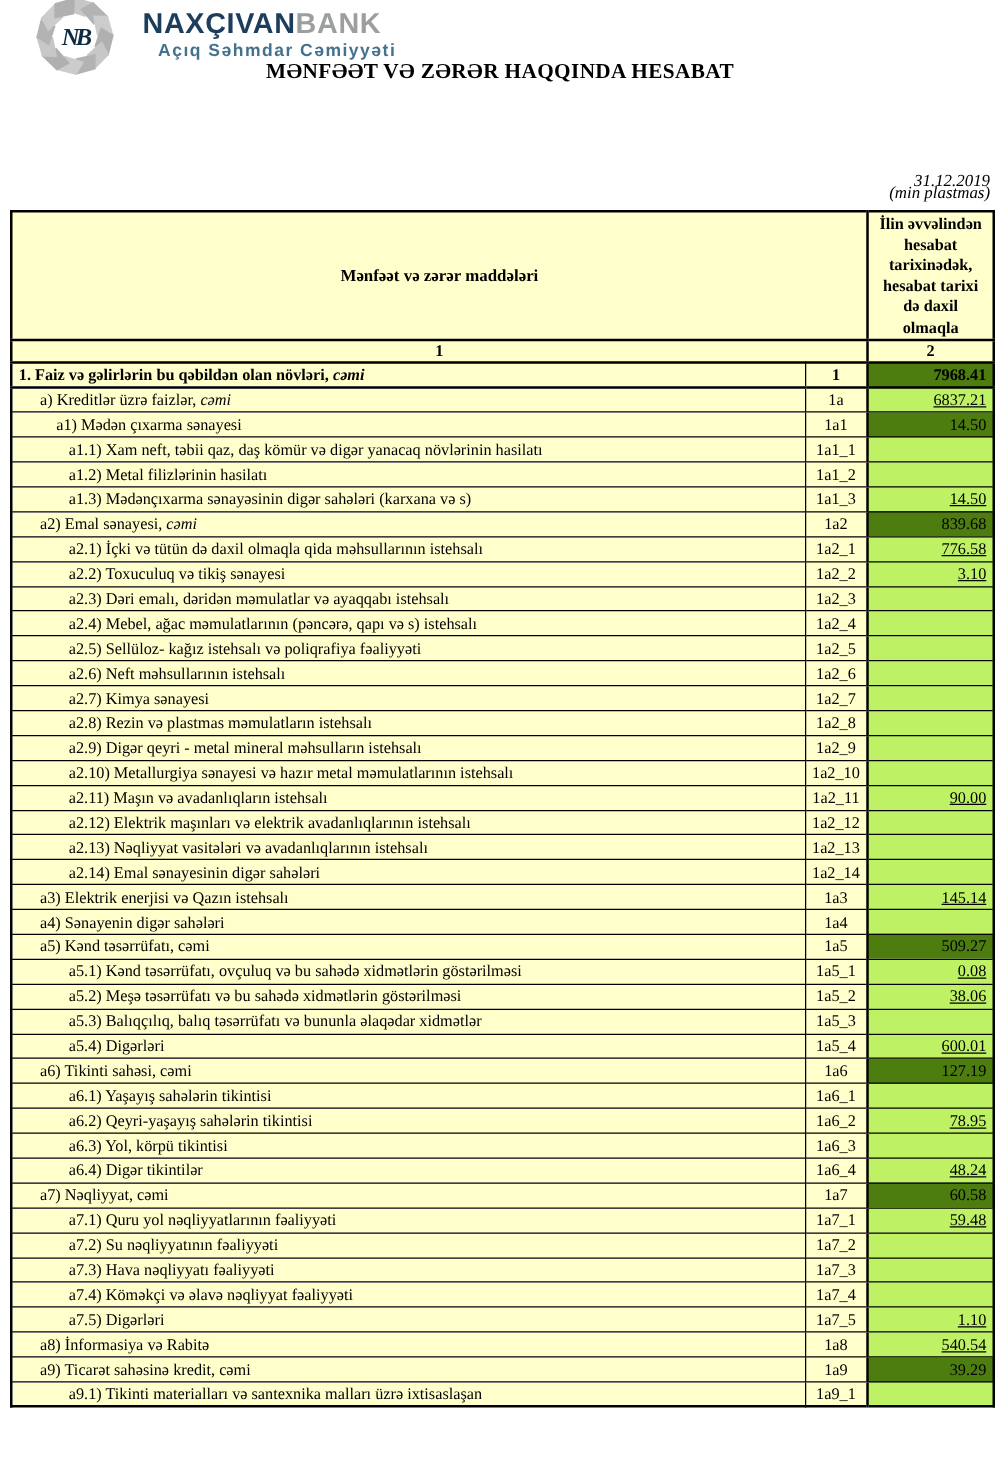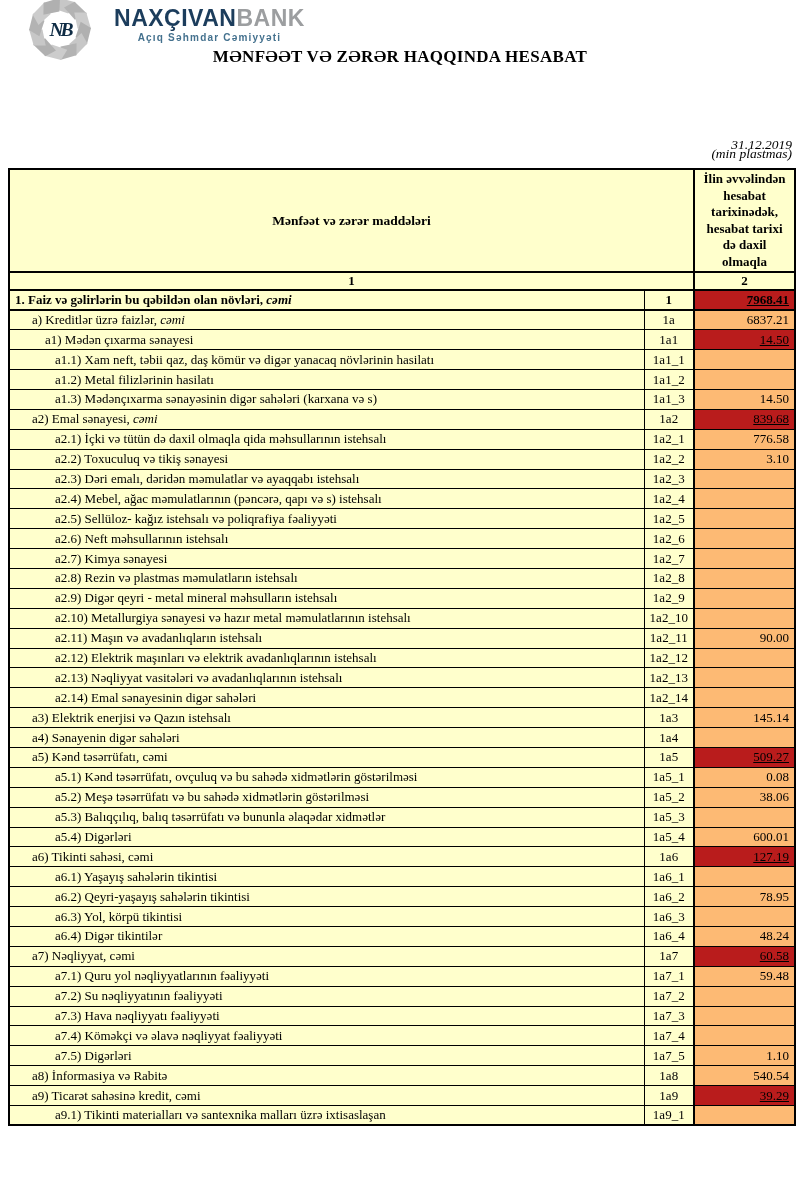--- a/index.html
+++ b/index.html
@@ -19,22 +19,22 @@
   .brand-block { position: absolute; left: 102px; top: 6px; width: 215px; text-align: center; }
   .brand-line {
     font-family: "Liberation Sans", "DejaVu Sans", sans-serif;
     font-weight: bold; font-size: 23px; letter-spacing: 0.5px; line-height: 24px;
     white-space: nowrap;
   }
   .brand-primary   { color: #1c3d5c; }
   .brand-secondary { color: #9c9ea0; }
   .brand-subtitle {
     font-family: "Liberation Sans", "DejaVu Sans", sans-serif;
-    font-weight: bold; font-size: 10px; letter-spacing: 1.2px;
-    color: #44718e; margin-top: 2px; white-space: nowrap;
+    font-weight: bold; font-size: 14px; letter-spacing: 1.2px;
+    color: #44718e; margin-top: 2px; white-space: nowrap; text-align: right;
   }
 
   .doc-title {
     position: absolute; left: 0; top: 47px; width: 100%;
     text-align: center; font-weight: bold; font-size: 17px; letter-spacing: 0.3px;
   }
 
   .date-line {
     position: absolute; right: 8px; top: 137px;
     font-style: italic; font-size: 13.5px; font-weight: bold; font-weight: normal;
@@ -68,22 +68,22 @@
 
   .cell-label { white-space: nowrap; overflow: hidden; }
   .cell-label i { font-style: italic; }
   .ind0 { padding-left: 5px; margin-top: 32px; }
   .ind1 { padding-left: 22px; }
   .ind2 { padding-left: 35px; }
   .ind3 { padding-left: 45px; }
 
   .cell-code  { text-align: center; }
   .cell-value { text-align: right; padding-right: 5px; border-left-width: 2px !important; }
-  .bg-w { background: #fdba74; }
-  .bg-y { background: #b91c1c; text-decoration: underline; }
+  .bg-w { background: #bef264; text-decoration: underline; }
+  .bg-y { background: #4d7c0f; }
 </style>
 </head>
 <body>
 
 <div class="page">
 
   <div class="logo-wrap">
     <svg width="64" height="62" viewBox="0 0 60 60">
       <g>
         <path d="M29 0 L45 4 L38 15 L23 10 Z" fill="#c7c7c7" transform="rotate(0 30 30)"></path>

